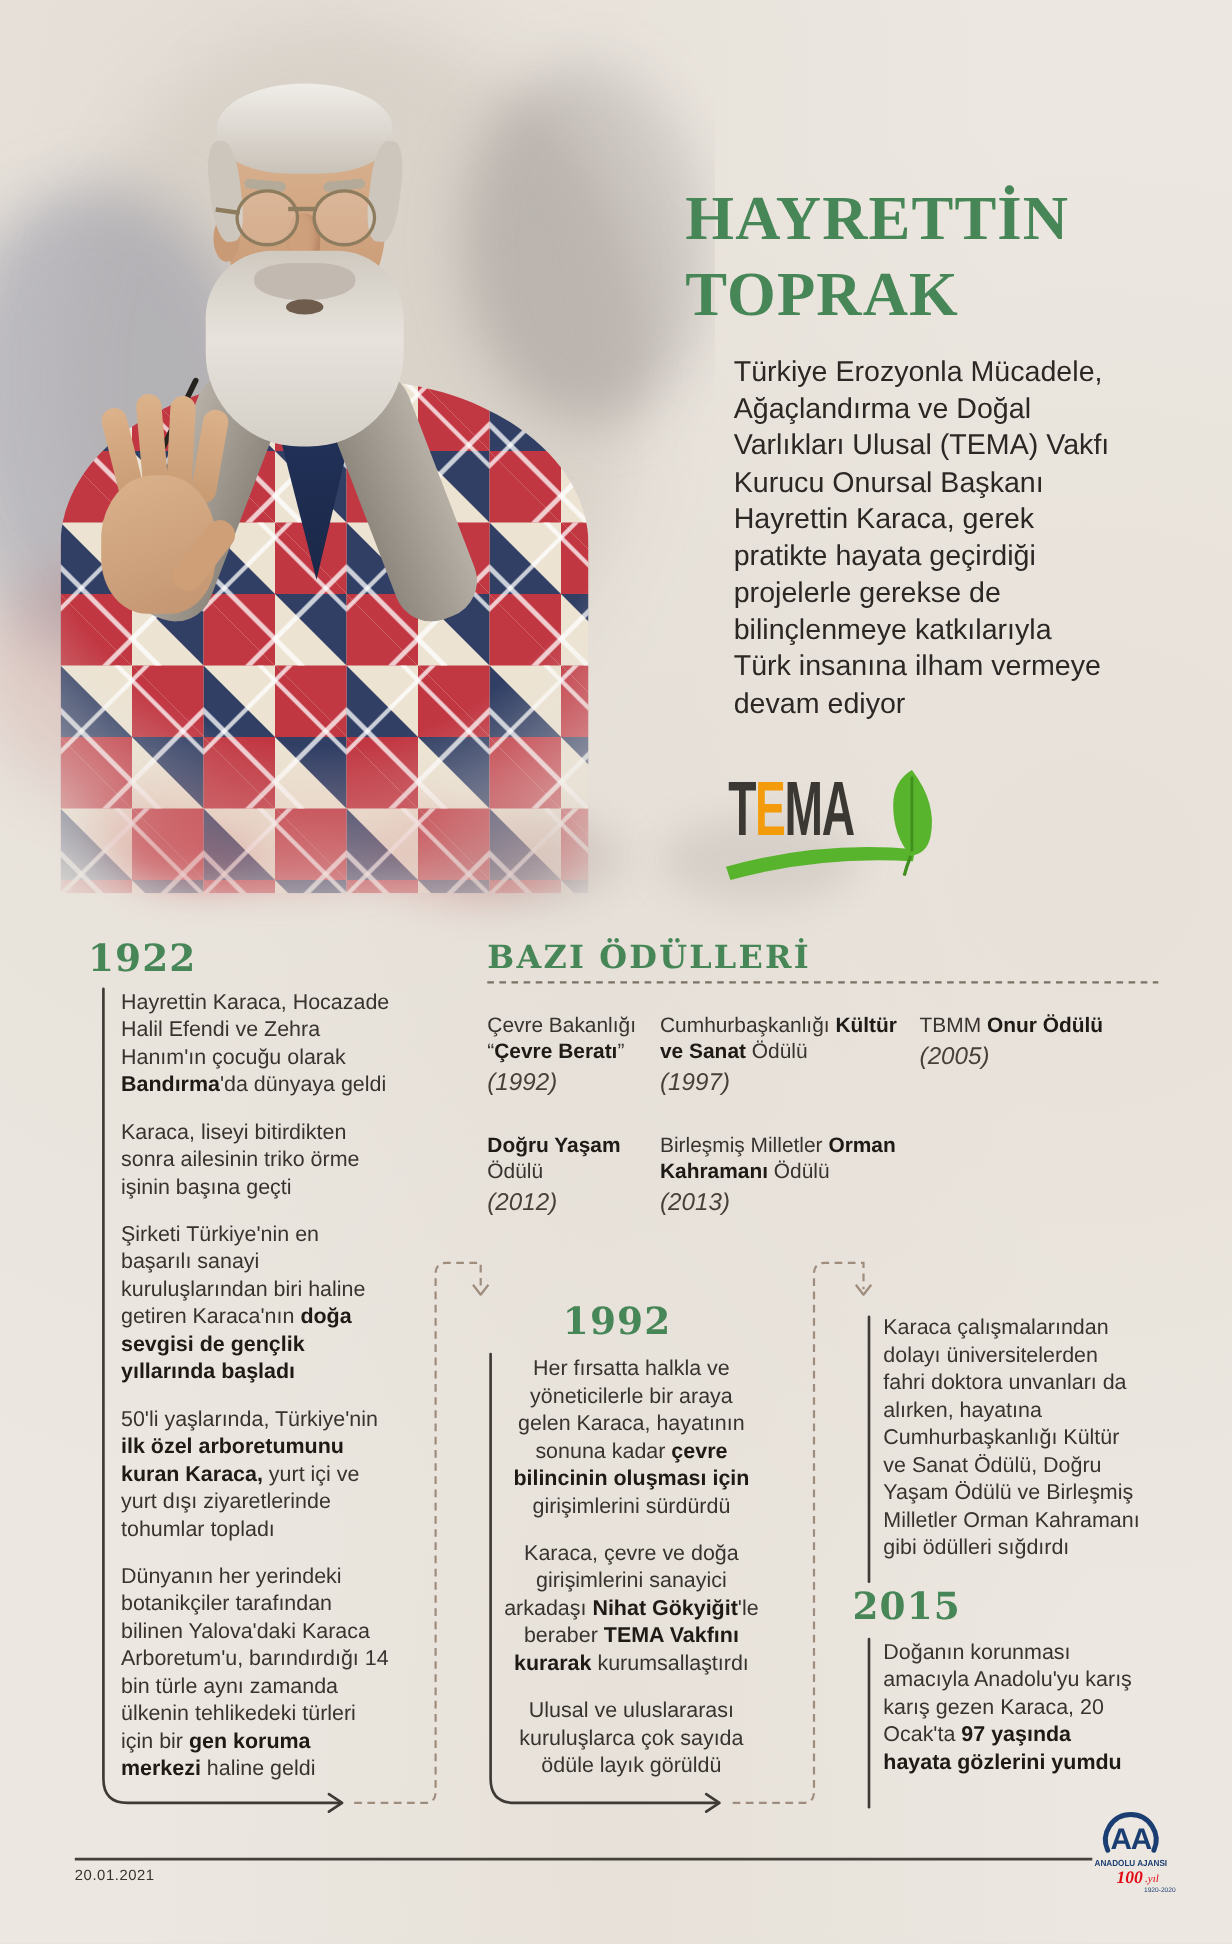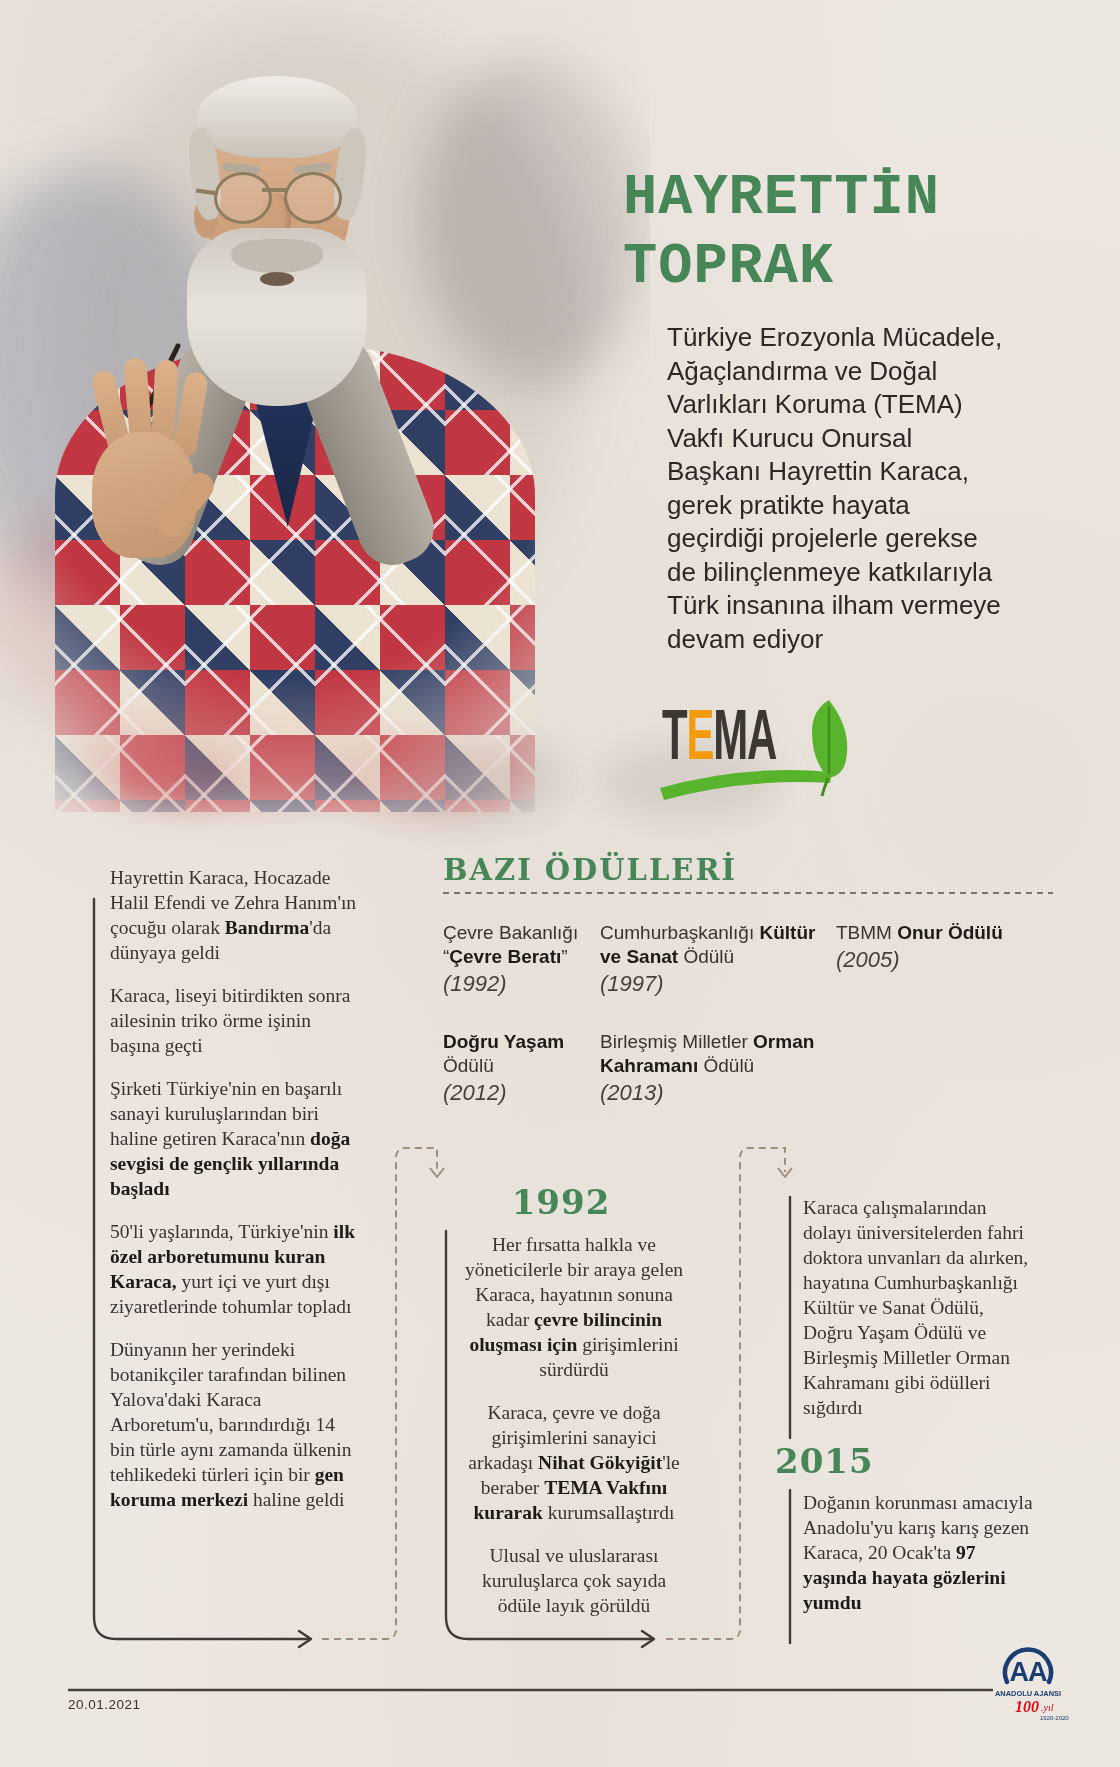--- a/index.html
+++ b/index.html
@@ -68,35 +68,35 @@
   .mustache{left:231px;top:239px;width:92px;height:34px;border-radius:40% 40% 50% 50%;background:#c2bab0;}
   .mouth{left:260px;top:272px;width:34px;height:14px;border-radius:50%;background:#6f5c4d;}
   .lens{width:52px;height:46px;border:3px solid #8d7c5e;border-radius:50%;background:rgba(255,255,255,.14);}
   .lensL{left:214px;top:172px;}
   .lensR{left:284px;top:172px;}
   .bridge{left:262px;top:188px;width:26px;height:4px;background:#8d7c5e;}
   .templeL{left:196px;top:190px;width:22px;height:4px;background:#8d7c5e;transform:rotate(8deg);}
   
   .kicker{left:623px;top:92px;font-family:"DejaVu Serif",serif;font-weight:bold;
           font-size:33px;line-height:47px;letter-spacing:.5px;color:#453b32;z-index:2;}
-  .title{left:623px;top:164px;margin:0;font-family:Liberation Mono, monospace;font-weight:bold;
+  .title{left:623px;top:164px;margin:0;font-family:Liberation Serif, serif;font-weight:bold;
          font-size:57px;line-height:69px;letter-spacing:1px;color:#478657;z-index:2;}
   .intro{left:667px;top:321px;width:345px;margin:0;font-size:26px;line-height:33.5px;
          font-weight:500;color:#2c2724;z-index:2;}
   
   .tema-letters{left:662px;top:700px;font-weight:bold;font-size:70px;line-height:1;
                 letter-spacing:-2px;color:#3b3733;transform:scaleX(.6);transform-origin:0 0;z-index:2;}
   .tema-letters .org{color:#f49b0b;}
   .tema-art{left:640px;top:690px;z-index:2;}
   
   .col,.awards,.sec{position:absolute;z-index:2;}
   .era{margin:0;font-family:"DejaVu Serif",serif;font-weight:bold;font-size:34px;line-height:34px;
        letter-spacing:1px;color:#478657;}
   .paras{margin-top:10px;padding-left:30px;}
-  .paras p{margin:0 0 18px;font-size:19.5px;line-height:25px;color:#38332f;font-family:Liberation Serif, serif;}
+  .paras p{margin:0 0 18px;font-size:19.5px;line-height:25px;color:#38332f;}
   .paras p:last-child{margin-bottom:0;}
   .b{font-weight:700;color:#1e1a16;}
   .col-1922{left:80px;top:855px;width:278px;}
   .col-1992{left:432px;top:1185px;width:258px;text-align:center;}
   .col-1992 .paras{margin-top:13px;padding-left:26px;}
   .col-lead{left:775px;top:1195px;width:262px;}
   .col-lead .paras{margin-top:0;padding-left:28px;}
   .col-2020{left:775px;top:1444px;width:262px;}
   .col-2020 .paras{margin-top:12px;padding-left:28px;}
   
@@ -171,31 +171,32 @@
     <path d="M666 1639 L730 1639 Q740 1639 740 1629 L740 1158 Q740 1148 750 1148 L785 1148 L785 1172" stroke="#9e8c7d" stroke-width="2" stroke-dasharray="7 5" fill="none"></path>
     <path d="M778 1168 L785 1177 L792 1168" stroke="#9e8c7d" stroke-width="2" fill="none" stroke-linejoin="round"></path>
 
     <path d="M790 1197 L790 1438" stroke="#3f3a35" stroke-width="2.4" fill="none" stroke-linecap="round"></path>
     <path d="M790 1490 L790 1643" stroke="#3f3a35" stroke-width="2.4" fill="none" stroke-linecap="round"></path>
 
     <path d="M68 1690 L993 1690" stroke="#45403a" stroke-width="2.5" fill="none"></path>
   </svg>
 
   <h1 class="abs title"><span>HAYRETTİN</span><br><span>TOPRAK</span></h1>
-  <p class="abs intro">Türkiye Erozyonla Mücadele, Ağaçlandırma ve Doğal Varlıkları Koruma (TEMA) Vakfı Kurucu Onursal Başkanı Hayrettin Karaca, gerek pratikte hayata geçirdiği projelerle gerekse de bilinçlenmeye katkılarıyla Türk insanına ilham vermeye devam ediyor</p>
+  <p class="abs intro">Türkiye Erozyonla Mücadele, Ağaçlandırma ve Doğal Varlıkları Ulusal (TEMA) Vakfı Kurucu Onursal Başkanı Hayrettin Karaca, gerek pratikte hayata geçirdiği projelerle gerekse de bilinçlenmeye katkılarıyla Türk insanına ilham vermeye devam ediyor</p>
 
   <div class="abs tema-letters"><span>T</span><span class="org">E</span><span>M</span><span>A</span></div>
   <svg class="abs tema-art" width="230" height="120" viewBox="0 0 230 120">
     <path d="M20 98 Q105 74 192 82 L190 93 Q104 88 24 110 Z" fill="#58b42c"></path>
     <path d="M189 10 Q212 40 206 70 Q203 86 188 88 Q172 70 172 42 Q172 20 189 10 Z" fill="#58b42c"></path>
     <path d="M189 16 L189 84" stroke="#3f8f1f" stroke-width="2.5" fill="none"></path>
     <path d="M188 88 Q184 98 182 106" stroke="#3f8f1f" stroke-width="3" fill="none"></path>
   </svg>
 
   <section class="col col-1922">
+    <h2 class="era">1922</h2>
     <div class="paras">
       <p><span>Hayrettin Karaca, Hocazade Halil Efendi ve Zehra Hanım'ın çocuğu olarak </span><span class="b">Bandırma</span><span>'da dünyaya geldi</span></p>
       <p><span>Karaca, liseyi bitirdikten sonra ailesinin triko örme işinin başına geçti</span></p>
       <p><span>Şirketi Türkiye'nin en başarılı sanayi kuruluşlarından biri haline getiren Karaca'nın </span><span class="b">doğa sevgisi de gençlik yıllarında başladı</span></p>
       <p><span>50'li yaşlarında, Türkiye'nin </span><span class="b">ilk özel arboretumunu kuran Karaca,</span><span> yurt içi ve yurt dışı ziyaretlerinde tohumlar topladı</span></p>
       <p><span>Dünyanın her yerindeki botanikçiler tarafından bilinen Yalova'daki Karaca Arboretum'u, barındırdığı 14 bin türle aynı zamanda ülkenin tehlikedeki türleri için bir </span><span class="b">gen koruma merkezi</span><span> haline geldi</span></p>
     </div>
   </section>
 
   <section class="awards">

